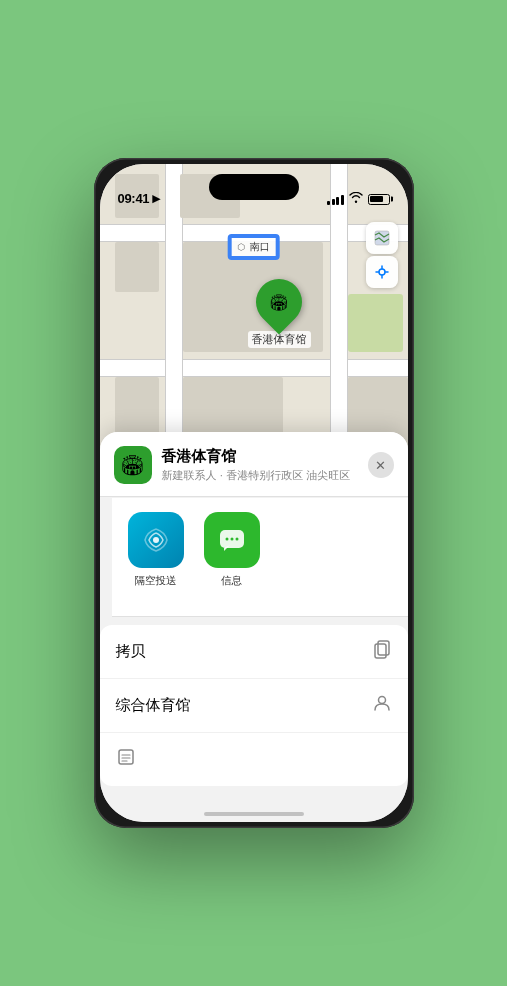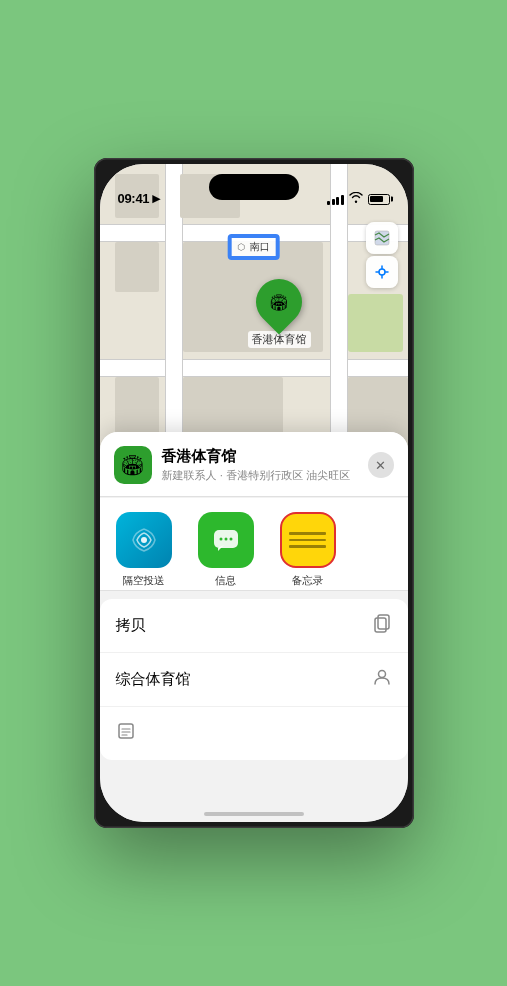--- a/index.html
+++ b/index.html
@@ -10,21 +10,21 @@
       justify-content: center;
       align-items: center;
       min-height: 100vh;
       font-family: -apple-system, 'PingFang SC', 'Helvetica Neue', sans-serif;
     }
 
     .phone-frame {
       width: 320px;
       height: 670px;
       background: #1a1a1a;
-      border-radius: 13px;
+      border-radius: 32px;
       position: relative;
       box-shadow: 0 30px 80px rgba(0,0,0,0.4), inset 0 0 0 1.5px #3a3a3a;
       overflow: hidden;
     }
 
     .phone-screen {
       position: absolute;
       top: 6px;
       left: 6px;
       right: 6px;
@@ -306,26 +306,27 @@
       justify-content: center;
       font-size: 13px;
       color: #666;
       cursor: pointer;
       flex-shrink: 0;
     }
 
     
     .share-row {
       background: #fff;
-      padding: 14px 14px 2px;
-      display: flex;
-      gap: 22px;
+      padding: 14px 14px 28px;
+      display: flex;
+      gap: 16px;
       overflow-x: auto;
       border-bottom: 1px solid #e0e0e0;
       margin-top: 1px;
+      margin-left: 12px;
     }
 
     .share-item {
       display: flex;
       flex-direction: column;
       align-items: center;
       gap: 6px;
       min-width: 60px;
     }
 
@@ -530,30 +531,20 @@
               <polygon points="8,24 14,21 8,27" fill="#fff" opacity="0.9"></polygon>
               <circle cx="11" cy="15" r="1.5" fill="#2db82d"></circle>
               <circle cx="16" cy="15" r="1.5" fill="#2db82d"></circle>
               <circle cx="21" cy="15" r="1.5" fill="#2db82d"></circle>
             </svg>
           </div>
           <span class="share-label">信息</span>
         </div>
 
 
-        <div class="share-item highlighted">
-          <div class="share-icon notes">
-            <div class="notes-icon-inner">
-              <div class="notes-line"></div>
-              <div class="notes-line"></div>
-              <div class="notes-line"></div>
-            </div>
-          </div>
-          <span class="share-label">备忘录</span>
-        </div>
 
       </div>
 
       <div class="action-list">
 
         <div class="action-item">
           <span class="action-text">拷贝</span>
           <span class="action-icon-right">
             <svg width="20" height="20" viewBox="0 0 20 20">
               <rect x="6" y="2" width="11" height="14" rx="2" fill="none" stroke="#888" stroke-width="1.5"></rect>

